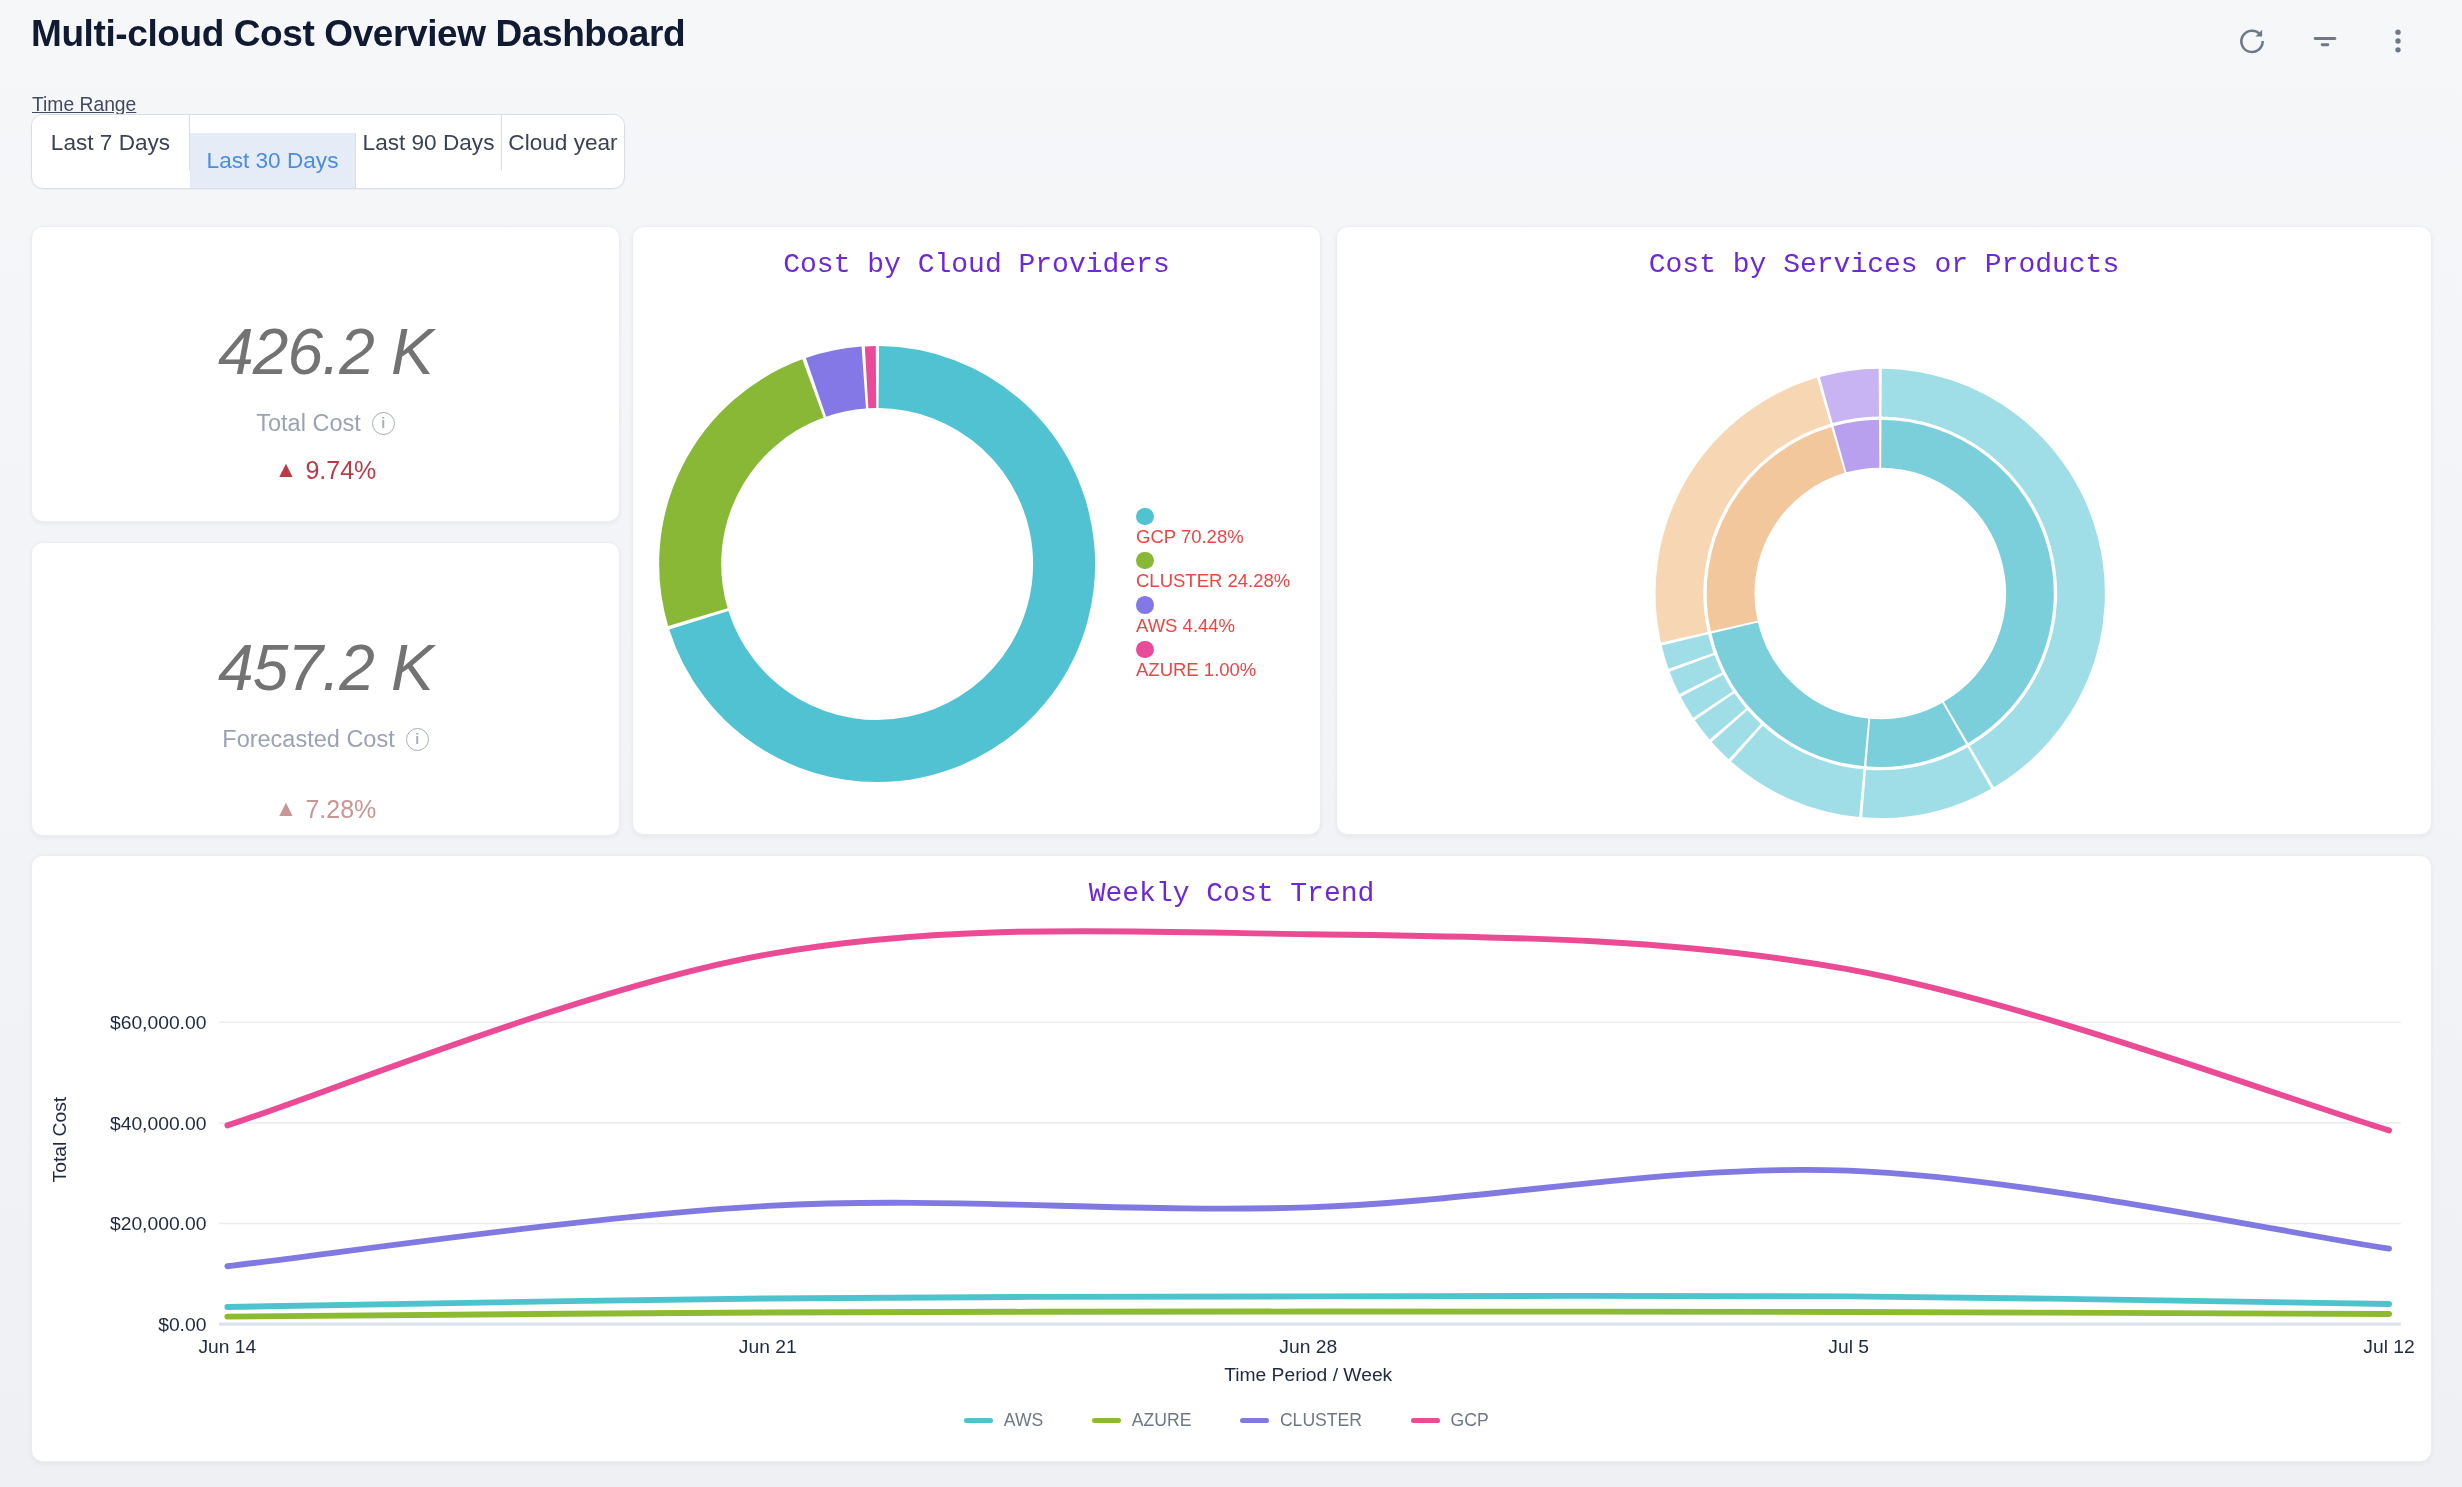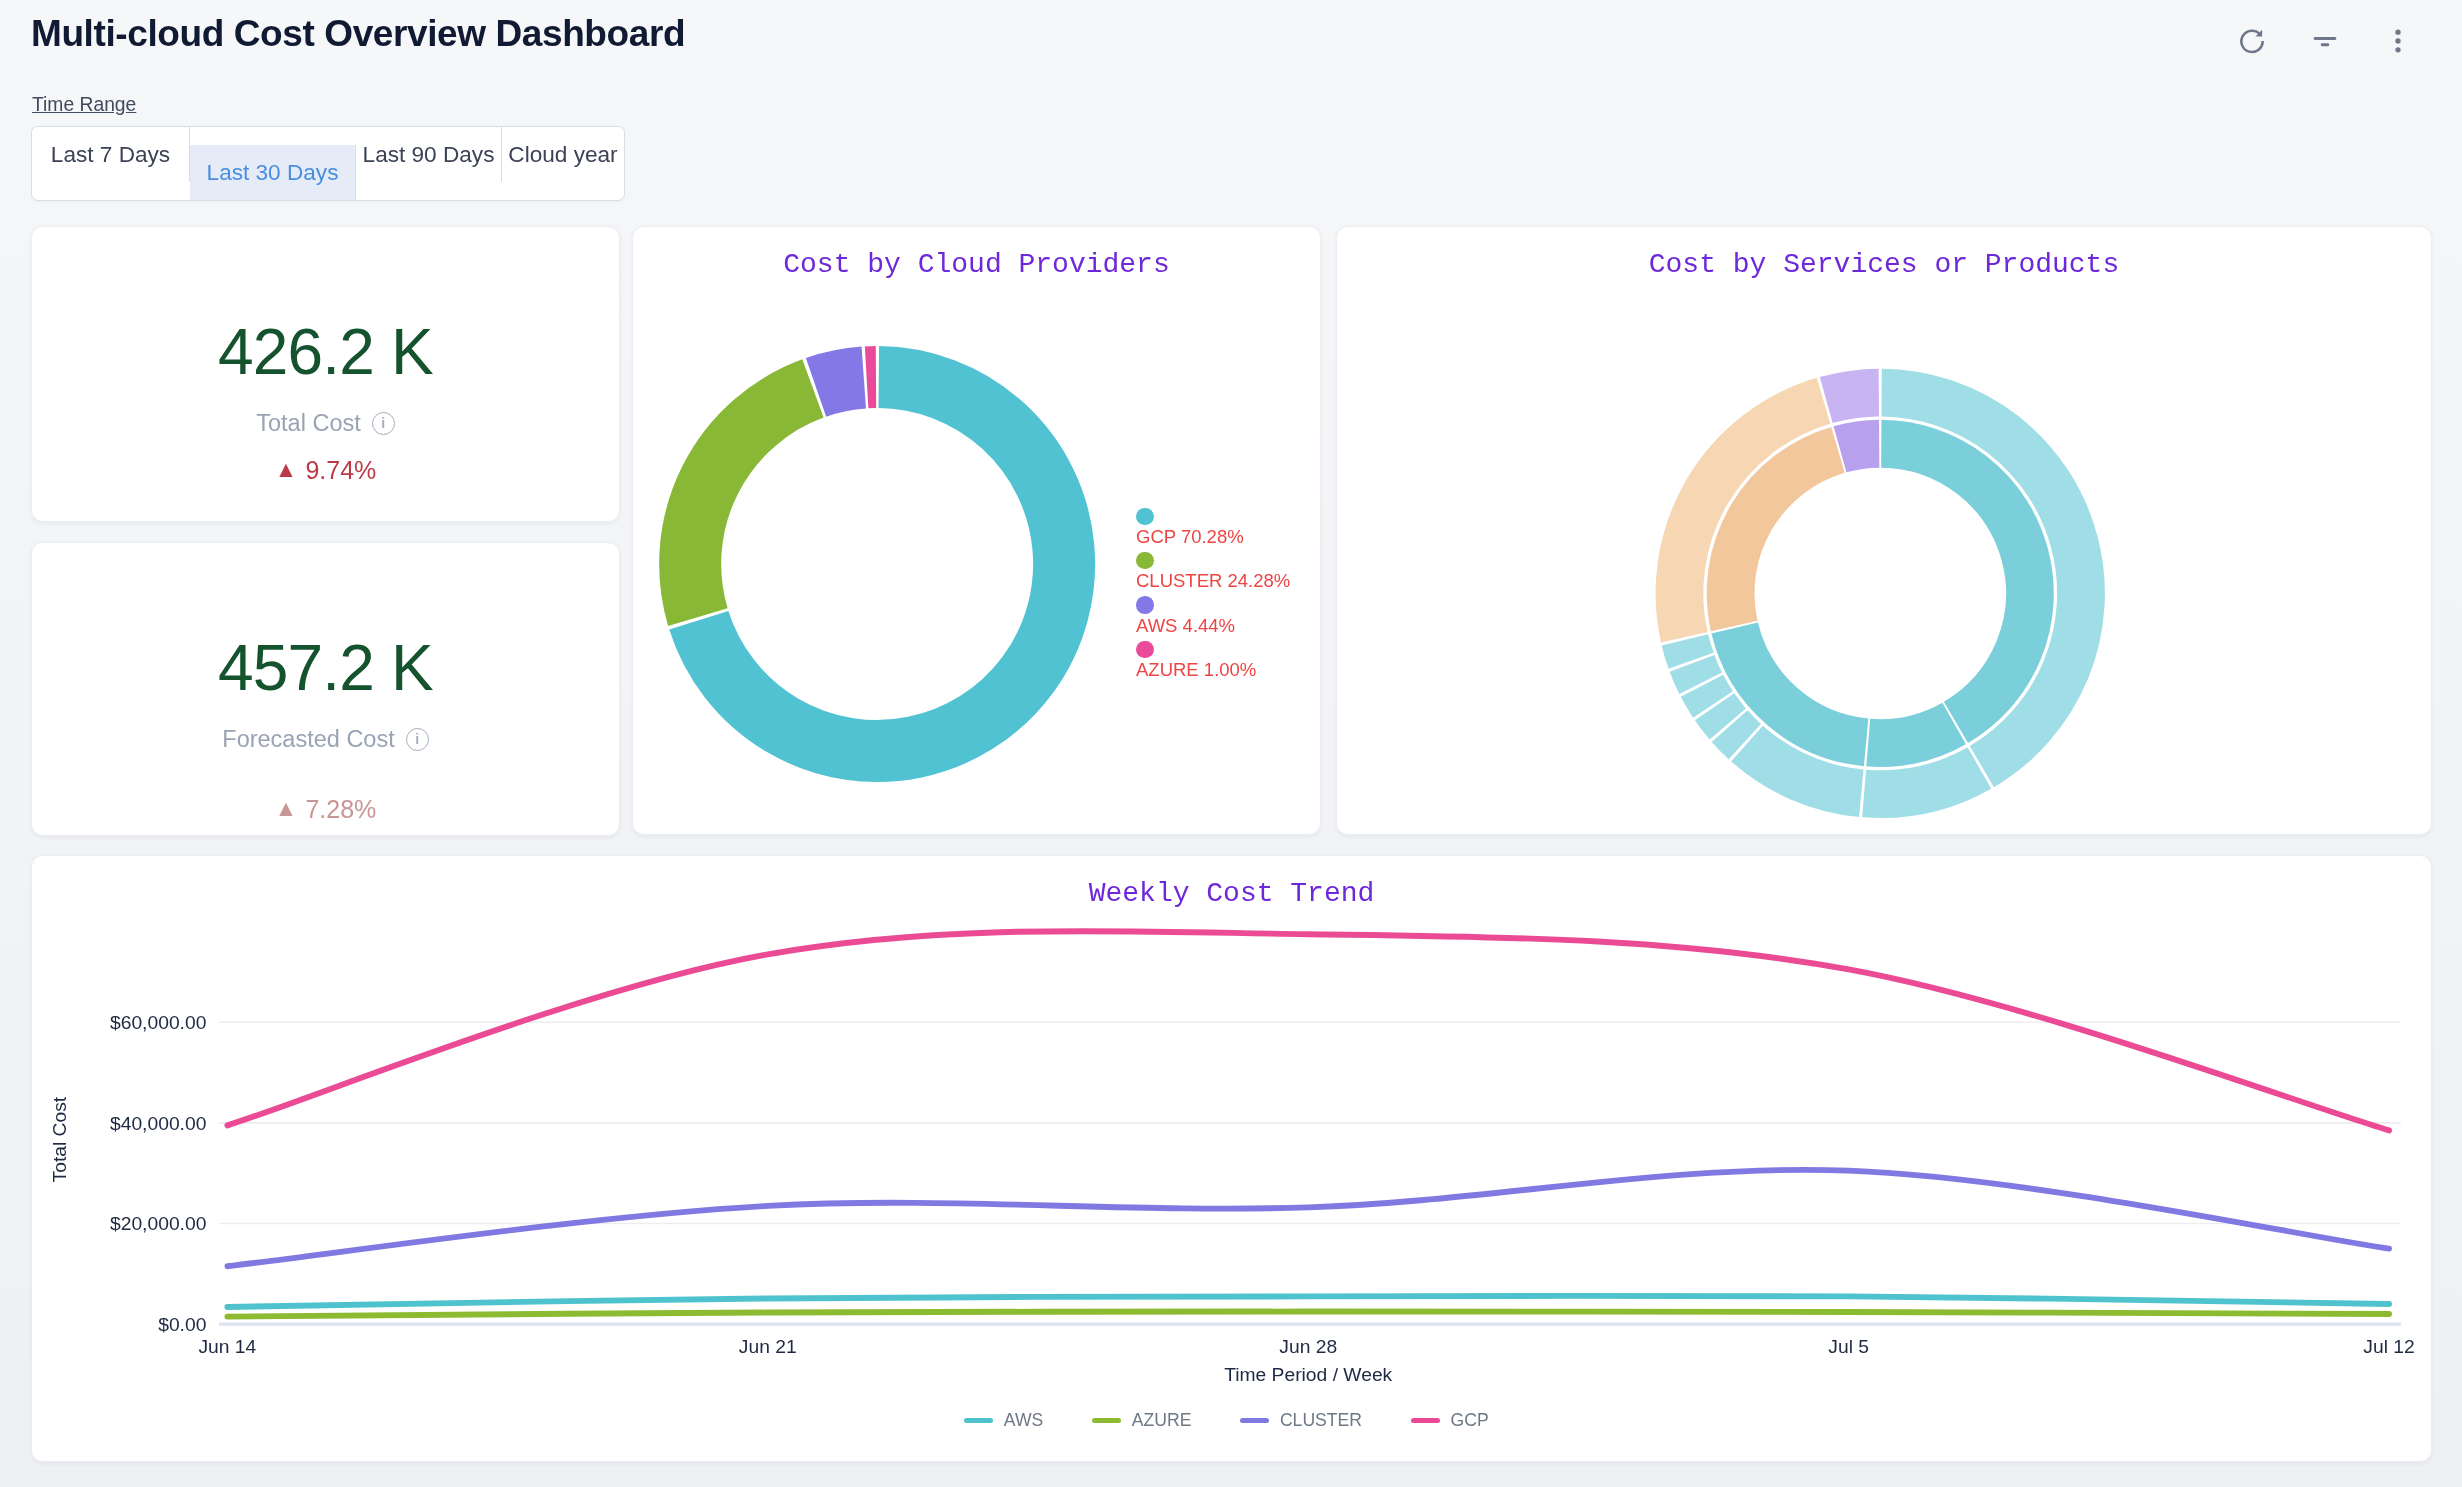--- a/index.html
+++ b/index.html
@@ -13,22 +13,22 @@
     background:linear-gradient(180deg,#f6f7f9 0%,#eef0f4 100%);}
 
   
   .page-title{position:absolute;left:31px;top:13.4px;font-size:37px;font-weight:600;
     color:#101b33;letter-spacing:-0.4px;}
   .header-actions{position:absolute;right:47px;top:23.5px;display:flex;gap:39px;align-items:center;}
   .hicon{width:34px;height:34px;display:flex;align-items:center;justify-content:center;cursor:pointer;}
 
   
   .tr-label{position:absolute;left:32px;top:94px;font-size:19.3px;color:#414b5f;text-decoration:underline;}
-  .btn-group{position:absolute;left:31px;top:126px;display:flex;
-    border:0.8px solid #d9dde4;border-radius:7px;background:#fff;overflow:hidden;
+  .btn-group{position:absolute;left:31px;top:114px;display:flex;
+    border:0.8px solid #d9dde4;border-radius:12px;background:#fff;overflow:hidden;
     box-shadow:0 0.8px 1.7px rgba(23,34,63,.04);justify-content:space-between;}
   .btn-group button{
     height:55px;border:none;background:#fff;font-family:inherit;
     font-size:22.6px;color:#3a4254;cursor:pointer;border-right:0.8px solid #d9dde4;
     box-sizing:border-box;padding:0;}
   .btn-group button:nth-child(1){width:158px;}
   .btn-group button:nth-child(2){width:166px;}
   .btn-group button:nth-child(3){width:146px;}
   .btn-group button:nth-child(4){width:122px;border-right:none;}
   .btn-group button.selected{background:#e5ecf7;color:#4a8de0;margin-top:18px;}
@@ -37,21 +37,21 @@
   .card{position:absolute;background:#fff;border:0.8px solid #ecedf1;border-radius:11.7px;
     box-shadow:0 1.7px 4.2px rgba(23,34,63,.05);}
   #kpi1{left:31px;top:226px;width:587px;height:294px;}
   #kpi2{left:31px;top:542px;width:587px;height:292px;}
   #donut-card{left:632px;top:226px;width:687px;height:607px;}
   #sunburst-card{left:1336px;top:226px;width:1094px;height:607px;}
   #trend-card{left:31px;top:855px;width:2399px;height:605px;}
 
   .kpi{display:flex;flex-direction:column;align-items:center;text-align:center;}
   .kpi-value{margin-top:82px;font-size:64px;line-height:87px;font-weight:500;
-    color:#14532d;letter-spacing:-0.8px;}
+    color:#737373;letter-spacing:-0.8px;font-style:italic;}
   .kpi-label{margin-top:13.4px;font-size:23.5px;line-height:28.5px;color:#9aa3b4;
     display:flex;align-items:center;gap:11px;}
   .info-circ{width:21px;height:21px;border:1.7px solid #a6aebc;border-radius:50%;
     font-size:14.3px;color:#a6aebc;display:inline-flex;align-items:center;justify-content:center;
     font-weight:700;cursor:pointer;}
   .kpi-delta{font-size:25px;line-height:30px;font-weight:500;display:flex;gap:8.4px;align-items:center;}
   #kpi1 .kpi-delta{margin-top:17px;}
   #kpi2 .kpi-delta{margin-top:40px;}
   .tri{font-size:22.6px;}
 

